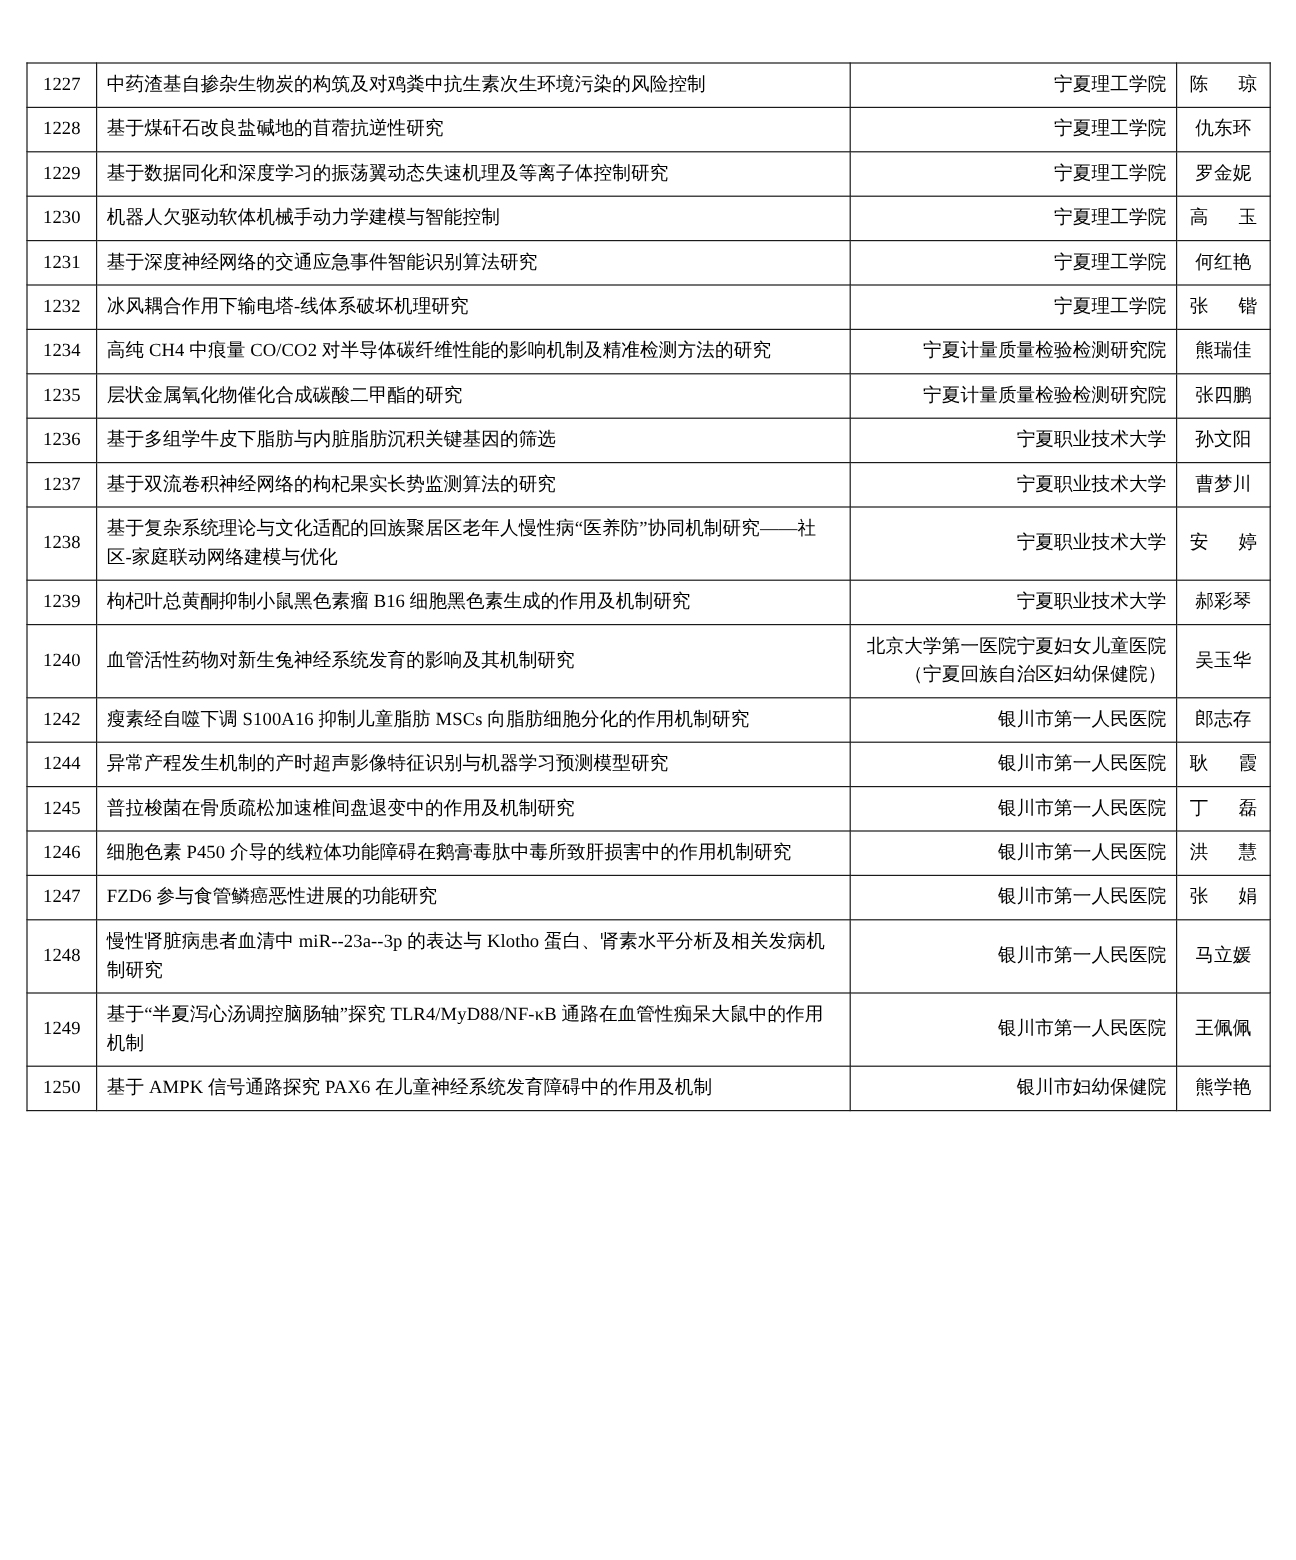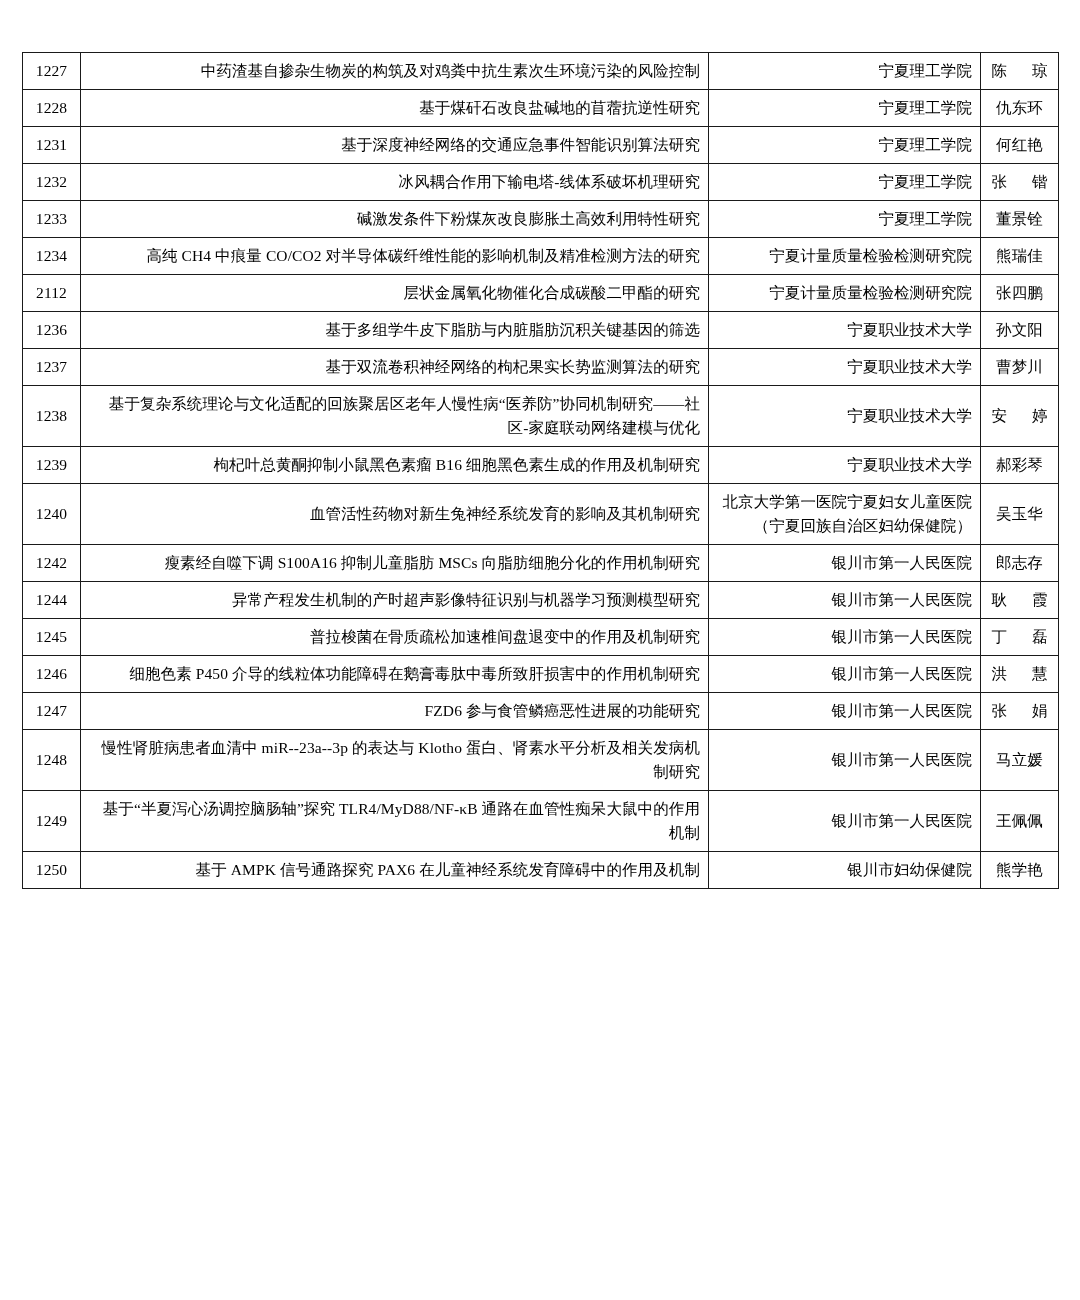--- a/index.html
+++ b/index.html
@@ -46,21 +46,21 @@
   col.c-title  { width: 628px; }
   col.c-org    { width: 272px; }
   col.c-person { width: 78px; }
 
   td.cell-id {
     text-align: center;
     font-size: 15.5px;
     white-space: nowrap;
   }
   td.cell-title {
-    text-align: right;
+    text-align: left;
     padding-left: 10px;
     padding-right: 10px;
   }
   td.cell-org {
     text-align: right;
     padding-left: 10px;
     padding-right: 6px;
   }
   td.cell-person {
     text-align: center;
@@ -102,45 +102,51 @@
             <td class="cell-org">宁夏理工学院</td>
             <td class="cell-person spaced"><span class="nm">陈琼</span></td>
           </tr>
           <tr>
             <td class="cell-id">1228</td>
             <td class="cell-title">基于煤矸石改良盐碱地的苜蓿抗逆性研究</td>
             <td class="cell-org">宁夏理工学院</td>
             <td class="cell-person">仇东环</td>
           </tr>
           <tr>
+            <td class="cell-id">1229</td>
+            <td class="cell-title">基于数据同化和深度学习的振荡翼动态失速机理及等离子体控制研究</td>
+            <td class="cell-org">宁夏理工学院</td>
+            <td class="cell-person">罗金妮</td>
+          </tr>
+          <tr>
+            <td class="cell-id">1230</td>
+            <td class="cell-title">机器人欠驱动软体机械手动力学建模与智能控制</td>
+            <td class="cell-org">宁夏理工学院</td>
+            <td class="cell-person spaced"><span class="nm">高玉</span></td>
+          </tr>
+          <tr>
             <td class="cell-id">1231</td>
             <td class="cell-title">基于深度神经网络的交通应急事件智能识别算法研究</td>
             <td class="cell-org">宁夏理工学院</td>
             <td class="cell-person">何红艳</td>
           </tr>
           <tr>
             <td class="cell-id">1232</td>
             <td class="cell-title">冰风耦合作用下输电塔-线体系破坏机理研究</td>
             <td class="cell-org">宁夏理工学院</td>
             <td class="cell-person spaced"><span class="nm">张锴</span></td>
-          </tr>
-          <tr>
-            <td class="cell-id">1233</td>
-            <td class="cell-title">碱激发条件下粉煤灰改良膨胀土高效利用特性研究</td>
-            <td class="cell-org">宁夏理工学院</td>
-            <td class="cell-person">董景铨</td>
           </tr>
           <tr>
             <td class="cell-id">1234</td>
             <td class="cell-title">高纯 CH4 中痕量 CO/CO2 对半导体碳纤维性能的影响机制及精准检测方法的研究</td>
             <td class="cell-org">宁夏计量质量检验检测研究院</td>
             <td class="cell-person">熊瑞佳</td>
           </tr>
           <tr>
-            <td class="cell-id">2112</td>
+            <td class="cell-id">1235</td>
             <td class="cell-title">层状金属氧化物催化合成碳酸二甲酯的研究</td>
             <td class="cell-org">宁夏计量质量检验检测研究院</td>
             <td class="cell-person">张四鹏</td>
           </tr>
           <tr>
             <td class="cell-id">1236</td>
             <td class="cell-title">基于多组学牛皮下脂肪与内脏脂肪沉积关键基因的筛选</td>
             <td class="cell-org">宁夏职业技术大学</td>
             <td class="cell-person">孙文阳</td>
           </tr>

